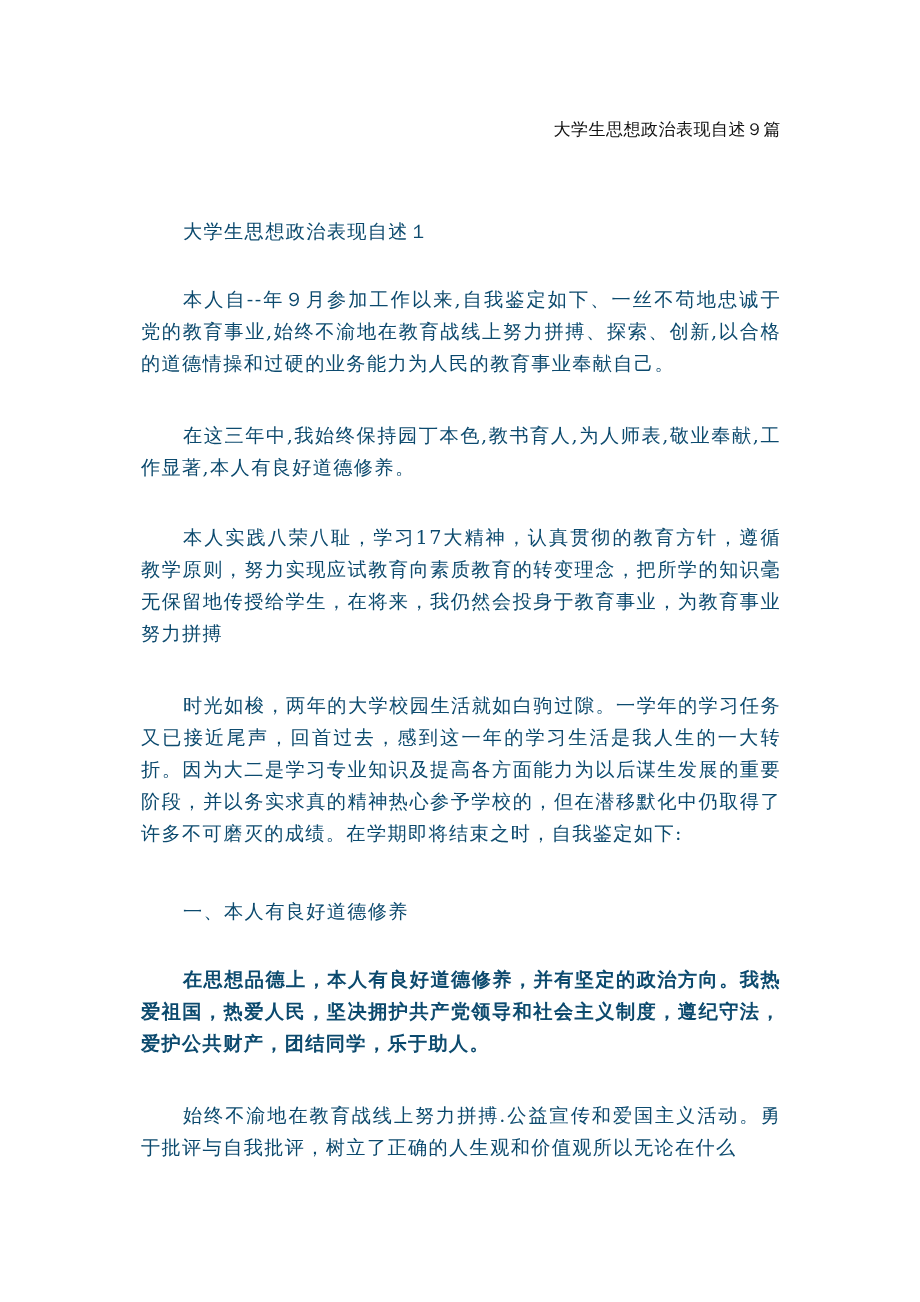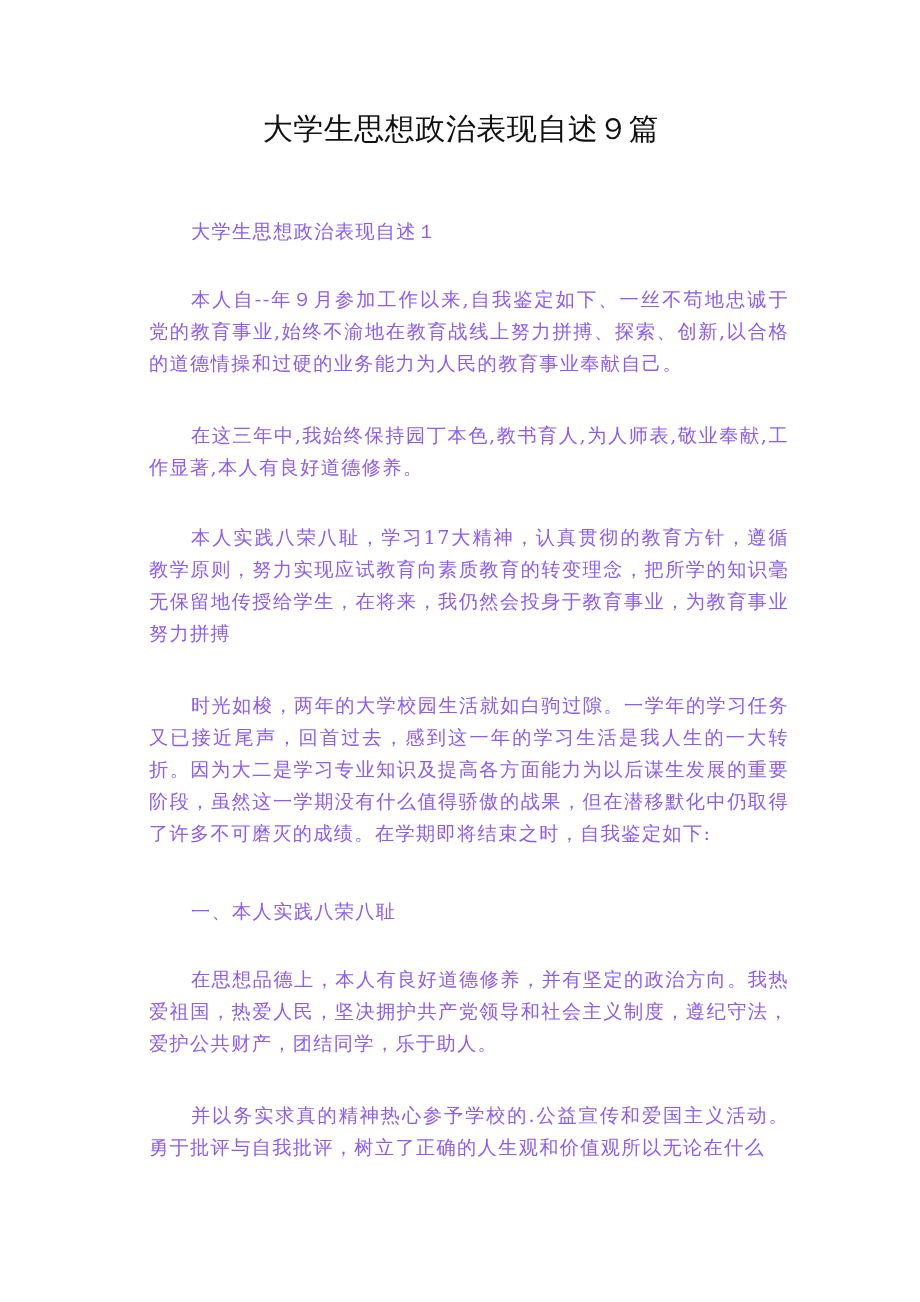--- a/index.html
+++ b/index.html
@@ -18,61 +18,61 @@
       position: absolute;
       left: 141px;
       top: 0;
       width: 640px;
     }
     .doc-title {
       position: absolute;
       left: 0;
       width: 640px;
       top: 113px;
-      text-align: center;
+      text-align: right;
       font-family: "DejaVu Sans", "Liberation Sans", sans-serif;
-      font-size: 30px;
+      font-size: 17px;
       line-height: 32px;
       letter-spacing: 0.5px;
       color: #111;
       margin: 0;
       font-weight: normal;
     }
     .block {
       position: absolute;
-      left: 8px;
+      left: 0;
       width: 640px;
       margin: 0;
       font-family: "DejaVu Serif", "Liberation Serif", serif;
       font-size: 19.2px;
       line-height: 32px;
       letter-spacing: 1.35px;
       text-indent: 42px;
       text-align: justify;
-      color: #8b5cf6;
+      color: #0c4a6e;
       word-break: break-all;
     }
     .section-heading {
       font-weight: normal;
     }
   </style>
 </head>
 <body>
 
 <div class="page">
   <h1 class="doc-title">大学生思想政治表现自述９篇</h1>
 
   <p class="block section-heading" style="top:216px;">大学生思想政治表现自述１</p>
 
   <p class="block" style="top:284px;">本人自--年９月参加工作以来,自我鉴定如下、一丝不苟地忠诚于党的教育事业,始终不渝地在教育战线上努力拼搏、探索、创新,以合格的道德情操和过硬的业务能力为人民的教育事业奉献自己。</p>
 
   <p class="block" style="top:420px;">在这三年中,我始终保持园丁本色,教书育人,为人师表,敬业奉献,工作显著,本人有良好道德修养。</p>
 
   <p class="block" style="top:522px;">本人实践八荣八耻，学习17大精神，认真贯彻的教育方针，遵循教学原则，努力实现应试教育向素质教育的转变理念，把所学的知识毫无保留地传授给学生，在将来，我仍然会投身于教育事业，为教育事业努力拼搏</p>
 
-  <p class="block" style="top:690px;">时光如梭，两年的大学校园生活就如白驹过隙。一学年的学习任务又已接近尾声，回首过去，感到这一年的学习生活是我人生的一大转折。因为大二是学习专业知识及提高各方面能力为以后谋生发展的重要阶段，虽然这一学期没有什么值得骄傲的战果，但在潜移默化中仍取得了许多不可磨灭的成绩。在学期即将结束之时，自我鉴定如下:</p>
+  <p class="block" style="top:690px;">时光如梭，两年的大学校园生活就如白驹过隙。一学年的学习任务又已接近尾声，回首过去，感到这一年的学习生活是我人生的一大转折。因为大二是学习专业知识及提高各方面能力为以后谋生发展的重要阶段，并以务实求真的精神热心参予学校的，但在潜移默化中仍取得了许多不可磨灭的成绩。在学期即将结束之时，自我鉴定如下:</p>
 
-  <p class="block section-heading" style="top:896px;">一、本人实践八荣八耻</p>
+  <p class="block section-heading" style="top:896px;">一、本人有良好道德修养</p>
 
-  <p class="block" style="top:964px;">在思想品德上，本人有良好道德修养，并有坚定的政治方向。我热爱祖国，热爱人民，坚决拥护共产党领导和社会主义制度，遵纪守法，爱护公共财产，团结同学，乐于助人。</p>
+  <p class="block" style="top:964px;font-weight:bold;">在思想品德上，本人有良好道德修养，并有坚定的政治方向。我热爱祖国，热爱人民，坚决拥护共产党领导和社会主义制度，遵纪守法，爱护公共财产，团结同学，乐于助人。</p>
 
-  <p class="block" style="top:1100px;">并以务实求真的精神热心参予学校的.公益宣传和爱国主义活动。勇于批评与自我批评，树立了正确的人生观和价值观所以无论在什么</p>
+  <p class="block" style="top:1100px;">始终不渝地在教育战线上努力拼搏.公益宣传和爱国主义活动。勇于批评与自我批评，树立了正确的人生观和价值观所以无论在什么</p>
 </div>
 
 </body></html>

